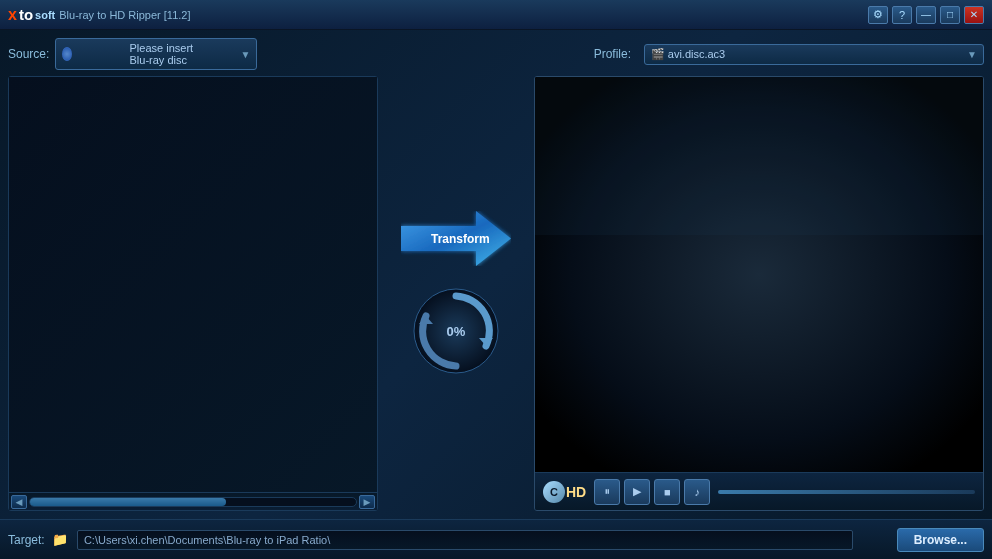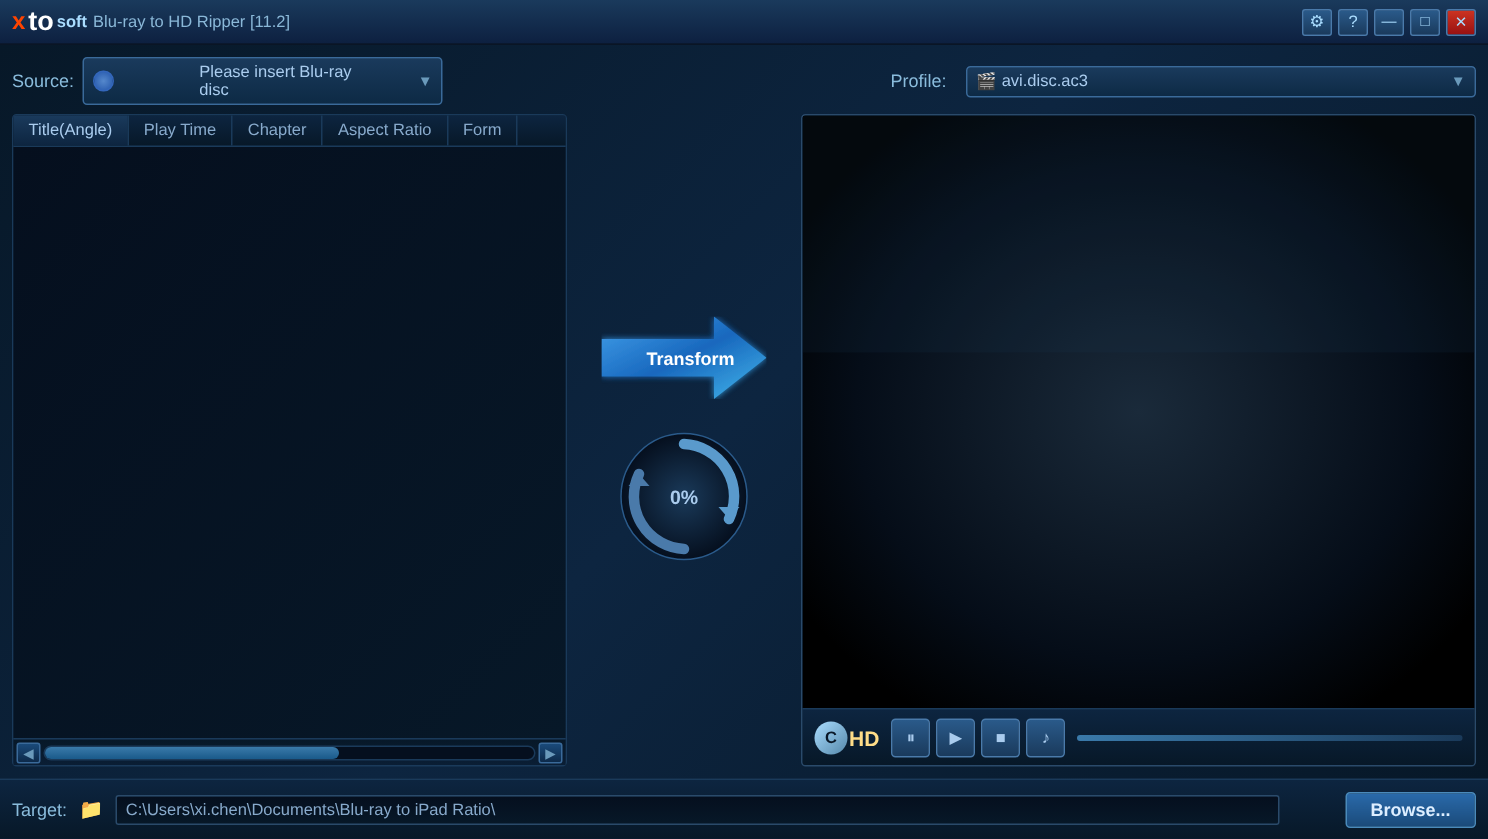--- a/index.html
+++ b/index.html
@@ -25,21 +25,21 @@
       user-select: none;
     }
     #title-logo {
       display: flex;
       align-items: center;
       gap: 2px;
       font-size: 13px;
       font-weight: bold;
     }
     .logo-x { color: #ff4400; font-size: 16px; font-weight: 900; }
-    .logo-to { color: #ffffff; font-size: 18px; }
+    .logo-to { color: #ffffff; font-size: 15px; }
     .logo-soft { color: #aaddff; font-size: 11px; text-align: center; }
     #title-text {
       color: #8ab8d8;
       font-size: 11px;
       margin-left: 4px;
     }
     #title-spacer { flex: 1; }
     #title-controls {
       display: flex;
       gap: 4px;
@@ -99,21 +99,21 @@
       display: flex;
       align-items: center;
       background: linear-gradient(to bottom, #1a3a5c, #0d2a45);
       border: 1px solid #3a6a9a;
       border-radius: 3px;
       padding: 3px 6px;
       cursor: pointer;
       color: #aaccee;
       font-size: 11px;
     }
-    #source-dropdown { width: 240px; gap: 27px; }
+    #source-dropdown { width: 202px; gap: 27px; }
     #profile-dropdown { width: 340px; }
     .dropdown-arrow {
       margin-left: auto;
       color: #6a9abb;
       font-size: 10px;
     }
 
     
     #content-area {
       display: flex;
@@ -382,27 +382,20 @@
         &nbsp;
         <span>avi.disc.ac3</span>
         <span class="dropdown-arrow">▼</span>
       </div>
     </div>
   </div>
 
   <div id="content-area">
 
     <div id="left-panel">
-      <div id="tabs-bar">
-        <div class="tab">Title(Angle)</div>
-        <div class="tab">Play Time</div>
-        <div class="tab">Chapter</div>
-        <div class="tab">Aspect Ratio</div>
-        <div class="tab">Form</div>
-      </div>
       <div id="tab-content"></div>
       <div id="scroll-area">
         <div class="scroll-arrow">◀</div>
         <div id="scrollbar-track">
           <div id="scrollbar-thumb"></div>
         </div>
         <div class="scroll-arrow">▶</div>
       </div>
     </div>
 

